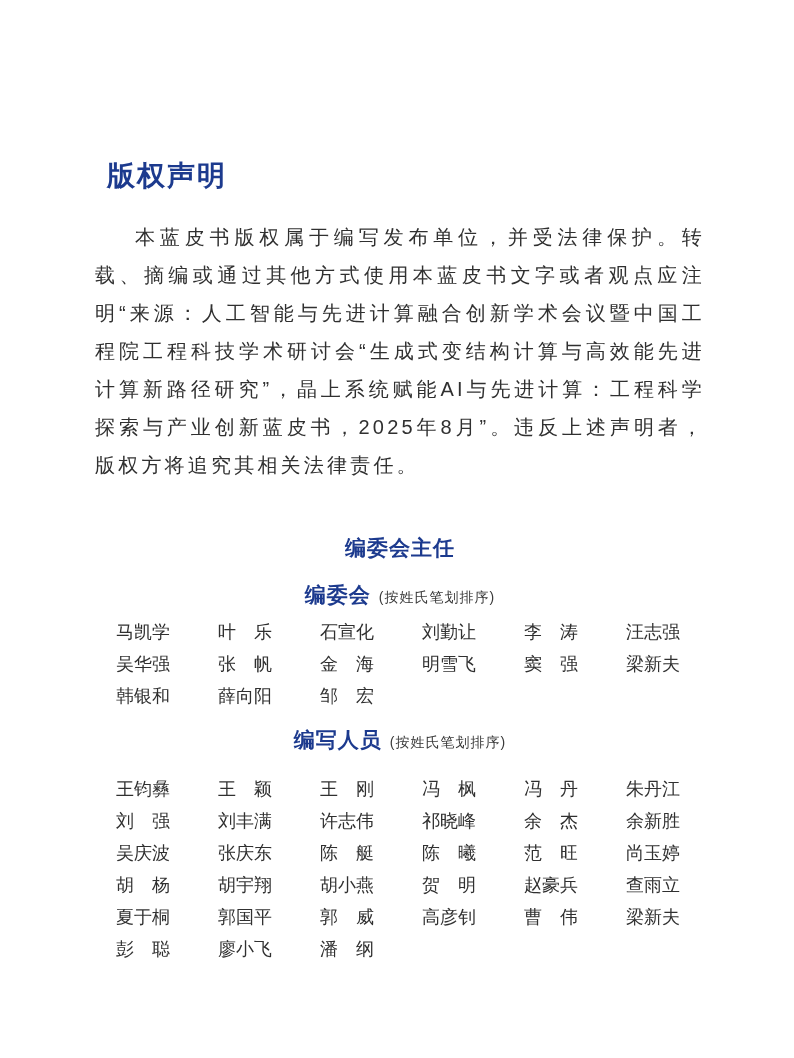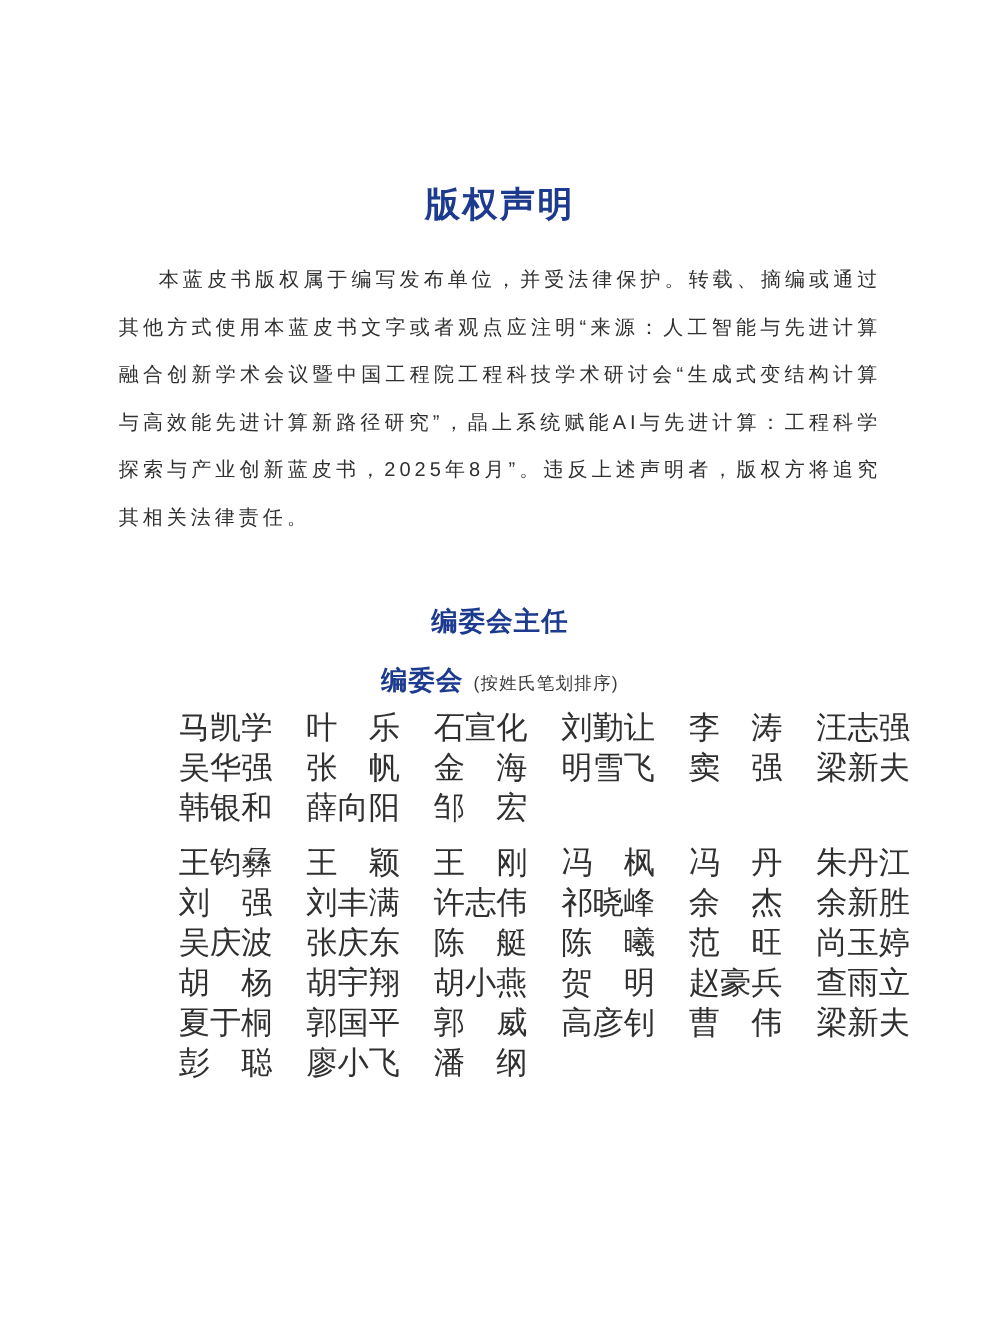--- a/index.html
+++ b/index.html
@@ -15,31 +15,31 @@
     overflow: hidden;
   }
   .page {
     box-sizing: border-box;
     width: 794px;
     height: 1058px;
     padding: 148px 89px 0 95px;
     background: #ffffff;
   }
   .title {
-    margin: 0;
-    text-align: center;
+    margin: 12px;
+    text-align: left;
     font-size: 28px;
     line-height: 1.15;
     font-weight: bold;
     letter-spacing: 2px;
     color: var(--accent, #1c3a8e);
   }
   .para {
     margin: 26px 0 0 0;
-    font-size: 16px;
+    font-size: 20px;
     line-height: 38px;
     letter-spacing: 3.2px;
     text-align: justify;
     text-justify: inter-character;
     text-indent: 2em;
     color: var(--text, #303030);
   }
   h2.section-heading {
     font-size: 21px;
     line-height: 1.1;
@@ -62,26 +62,25 @@
   .chair-name {
     margin: 9px 0 0 22px;
     font-size: 19px;
     line-height: 22px;
     color: var(--text, #303030);
   }
   .names-grid {
     display: grid;
     grid-template-columns: repeat(6, 102px);
     margin: 10px 0 0 21px;
-    font-size: 25px;
+    font-size: 18px;
     line-height: 32px;
     color: var(--text, #303030);
-    text-align: right;
   }
-  .section-writers .names-grid { margin-top: 12px; }
+  .section-writers .names-grid { margin-top: 22px; }
   .name { white-space: pre; }
 </style>
 </head>
 <body>
 
 <div class="page">
 
   <h1 class="title">版权声明</h1>
 
   <p class="para">本蓝皮书版权属于编写发布单位，并受法律保护。转载、摘编或通过其他方式使用本蓝皮书文字或者观点应注明“来源：人工智能与先进计算融合创新学术会议暨中国工程院工程科技学术研讨会“生成式变结构计算与高效能先进计算新路径研究”，晶上系统赋能AI与先进计算：工程科学探索与产业创新蓝皮书，2025年8月”。违反上述声明者，版权方将追究其相关法律责任。</p>
@@ -109,20 +108,23 @@
         <span class="name">明雪飞</span>
         <span class="name">窦　强</span>
         <span class="name">梁新夫</span>
         <span class="name">韩银和</span>
         <span class="name">薛向阳</span>
         <span class="name">邹　宏</span>
       </div>
   </section>
 
   <section class="section-writers">
+    <h2 class="section-heading">
+      <span>编写人员</span><span class="note">(按姓氏笔划排序)</span>
+    </h2>
     <div class="names-grid">
         <span class="name">王钧彝</span>
         <span class="name">王　颖</span>
         <span class="name">王　刚</span>
         <span class="name">冯　枫</span>
         <span class="name">冯　丹</span>
         <span class="name">朱丹江</span>
         <span class="name">刘　强</span>
         <span class="name">刘丰满</span>
         <span class="name">许志伟</span>

